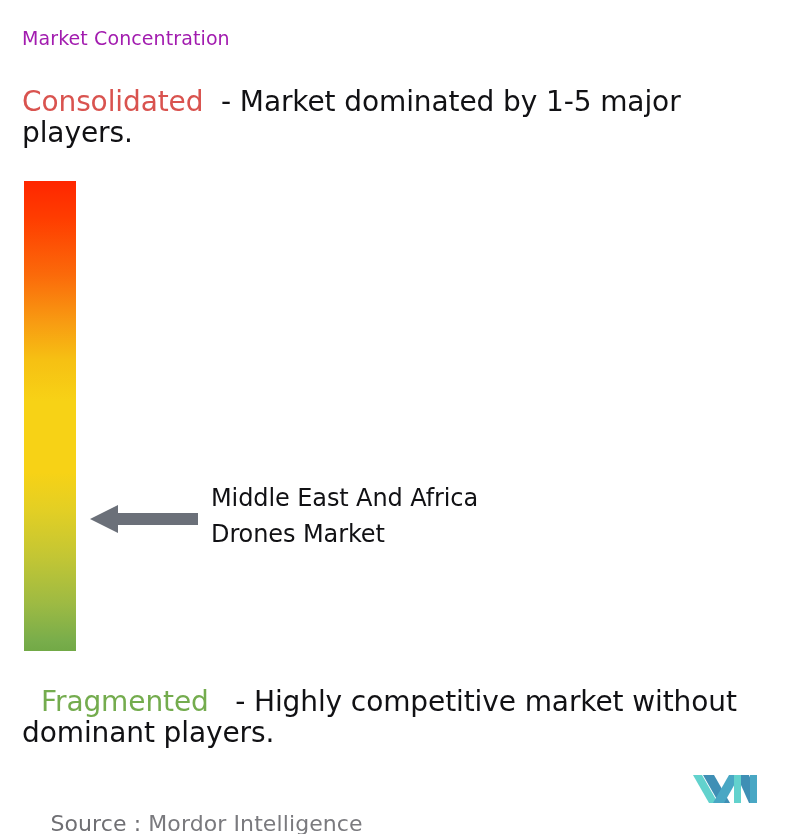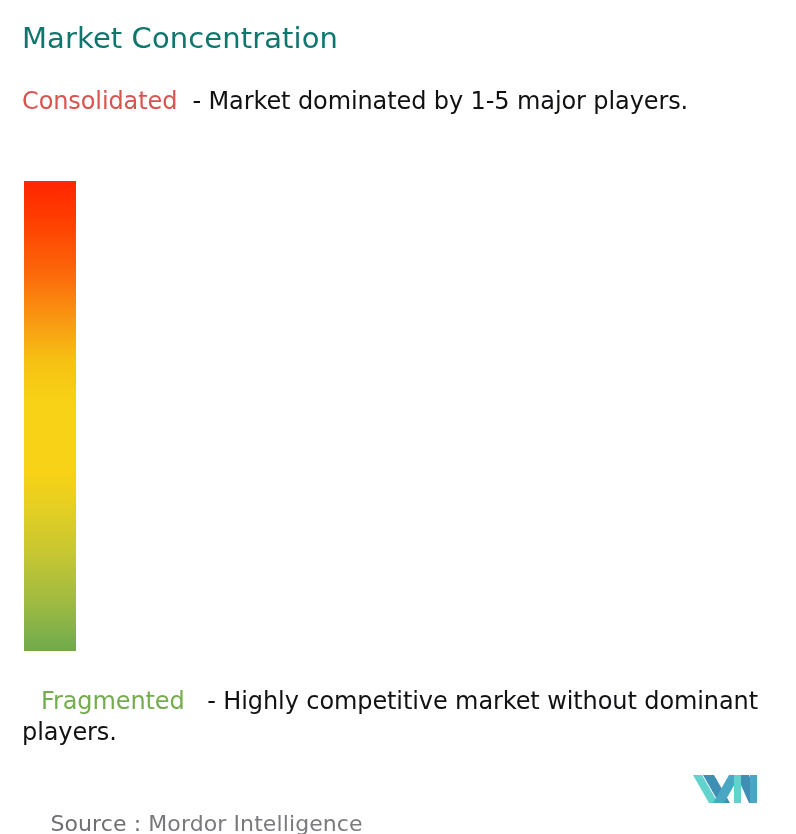--- a/index.html
+++ b/index.html
@@ -23,34 +23,34 @@
     width: 796px;
     height: 834px;
     background: #ffffff;
   }
 
   
   .page-title {
     position: absolute;
     left: 22px;
     top: 20px;
-    font-size: 29px;
+    font-size: 19px;
     line-height: 36px;
     font-weight: 400;
-    color: #0f766e;
+    color: #a21caf;
     letter-spacing: 0.1px;
     white-space: nowrap;
   }
 
   
   .legend-line {
     position: absolute;
     left: 22px;
     width: 752px;
-    font-size: 24px;
+    font-size: 28px;
     line-height: 31px;
     font-weight: 400;
     color: #111114;
     letter-spacing: -0.1px;
   }
   .legend-top { top: 86px; }
   .legend-bottom { top: 686px; }
 
   .legend-key {
     font-weight: 400;
@@ -139,20 +139,29 @@
 <div class="canvas">
 
   <div class="page-title">Market Concentration</div>
 
   <div class="legend-line legend-top">
     <span class="legend-key key-consolidated" style="color: rgb(217, 83, 79);">Consolidated</span><span class="legend-sep">  - </span><span>Market dominated by 1-5 major players.</span>
   </div>
 
   <div class="gradient-bar" style="background: linear-gradient(rgb(255, 38, 0) 0%, rgb(255, 61, 0) 8%, rgb(251, 106, 10) 20%, rgb(248, 155, 18) 30%, rgb(246, 192, 19) 38%, rgb(247, 210, 22) 47%, rgb(247, 210, 22) 62%, rgb(227, 207, 36) 70%, rgb(195, 198, 52) 80%, rgb(157, 186, 67) 90%, rgb(120, 173, 75) 98%, rgb(114, 169, 70) 100%);"></div>
 
+  <div class="callout">
+    <svg class="callout-arrow" viewBox="0 0 108 32">
+      <polygon points="0,16 28,2 28,10 108,10 108,22 28,22 28,30" fill="#6b7079"></polygon>
+    </svg>
+    <div class="callout-label">
+      <span class="ln">Middle East And Africa</span>
+      <span class="ln">Drones Market</span>
+    </div>
+  </div>
 
   <div class="legend-line legend-bottom">
     <span class="legend-key key-fragmented" style="color: rgb(116, 172, 78);">Fragmented</span><span class="legend-sep">   - </span><span>Highly competitive market without dominant players.</span>
   </div>
 
   <div class="source-line">
     <span>Source : </span><span class="source-value">Mordor Intelligence</span>
   </div>
 
   <svg class="brand-logo" viewBox="0 0 64 36">

